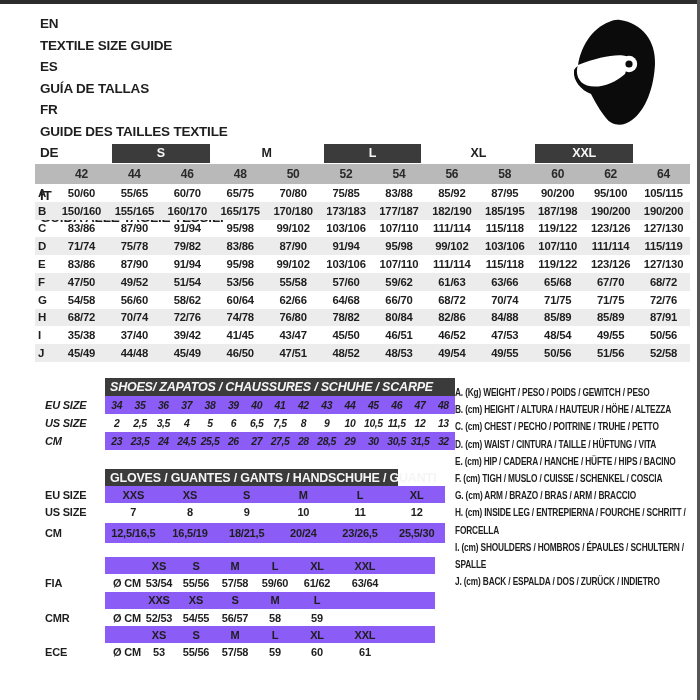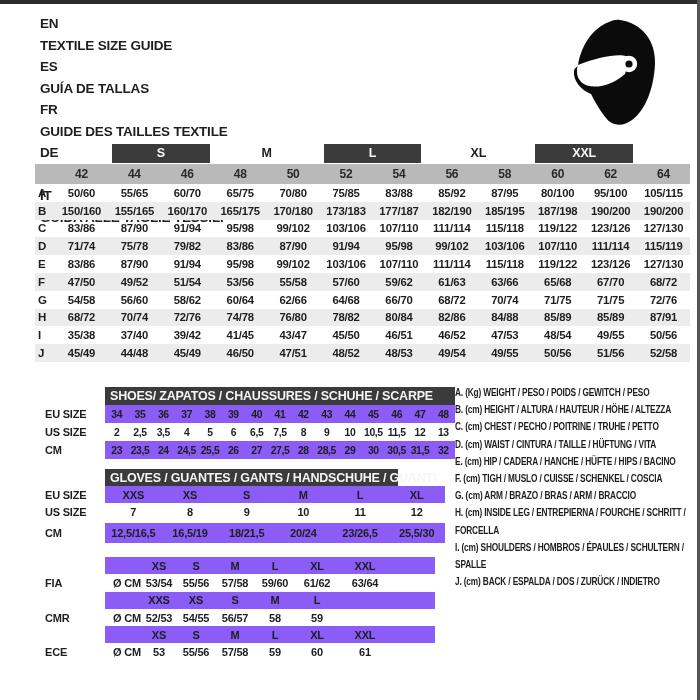--- a/index.html
+++ b/index.html
@@ -43,21 +43,21 @@
   .section { position:absolute; left:45px; }
   .bar {
     margin-left:60px; background:#3b3b3b; color:#f5f5f5;
     font-size:12.5px; display:flex; align-items:center; padding-left:5px;
     white-space:nowrap;
   }
   .side-label { width:60px; font-size:11px; display:flex; align-items:center; }
   .shade { background:#8b5cf6; }
 
   
-  .shoes { top:387px; width:415px; }
+  .shoes { top:378px; width:415px;font-style:italic; }
   .shoes .bar { width:350px; height:18px; }
   .srow { display:flex; height:18px; }
   .cells15 { width:350px; display:grid; grid-template-columns:repeat(15,1fr); align-items:center; }
   .scell { text-align:center; font-size:10.4px; letter-spacing:-0.4px; white-space:nowrap; }
 
   
   .gloves { top:469px; width:405px; }
   .gloves .bar { width:293px; height:17px; }
   .grow { display:flex; height:17px; }
   .grow:last-of-type { height:20px; margin-top:3px; }
@@ -163,21 +163,21 @@
           <span class="tlabel">A</span>
           <span class="tcell">50/60</span>
           <span class="tcell">55/65</span>
           <span class="tcell">60/70</span>
           <span class="tcell">65/75</span>
           <span class="tcell">70/80</span>
           <span class="tcell">75/85</span>
           <span class="tcell">83/88</span>
           <span class="tcell">85/92</span>
           <span class="tcell">87/95</span>
-          <span class="tcell">80/100</span>
+          <span class="tcell">90/200</span>
           <span class="tcell">95/100</span>
           <span class="tcell">105/115</span>
         </div>
 
         <div class="trow">
           <span class="tlabel">B</span>
           <span class="tcell">150/160</span>
           <span class="tcell">155/165</span>
           <span class="tcell">160/170</span>
           <span class="tcell">165/175</span>

